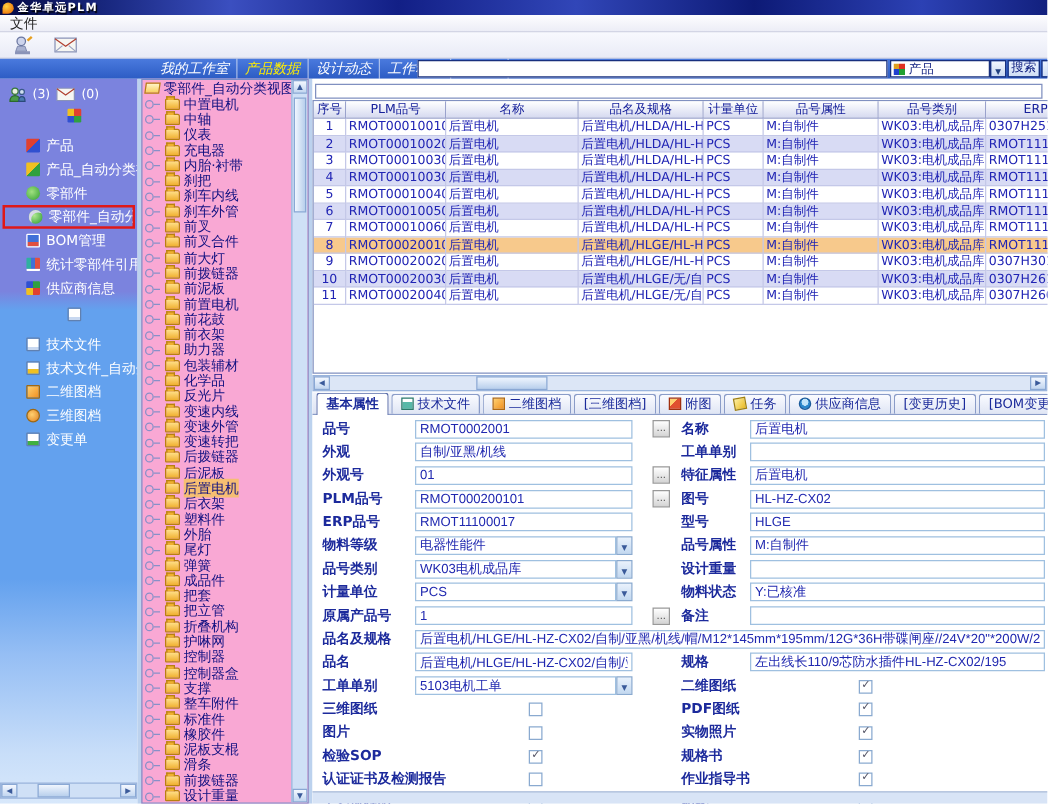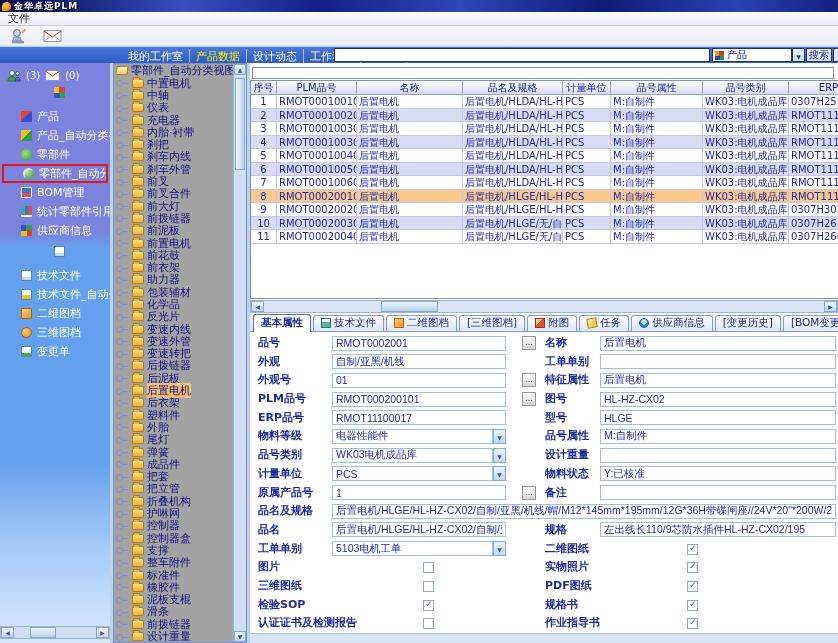--- a/index.html
+++ b/index.html
@@ -14,21 +14,21 @@
 .app-title{font-weight:bold;font-size:9px;letter-spacing:1px;text-shadow:1px 1px 1px #000;white-space:nowrap;}
 .menubar{position:absolute;left:0;top:12px;width:838px;height:14px;background:linear-gradient(#fdfdff,#ecedf6);
  border-bottom:1px solid #c6c9dd;display:flex;align-items:center;color:#222;}
 .menu-item{padding:0 8px;font-size:11px;}
 .toolbar{position:absolute;left:0;top:26px;width:838px;height:21px;background:linear-gradient(#f8f9fe,#e9ebf6);
  border-bottom:1px solid #c6c9dd;display:flex;align-items:center;gap:12px;padding-left:7px;}
 .tbtn{width:22px;height:18px;display:flex;align-items:center;justify-content:center;}
 
 
 .navbar{position:absolute;left:0;top:47px;width:838px;height:16px;background:linear-gradient(#4a7ade,#2c5cc4);color:#fff;}
-.nav-tabs{position:absolute;left:122px;top:0;height:20px;display:flex;align-items:center;}
+.nav-tabs{position:absolute;left:122px;top:0;height:20px;display:flex;align-items:flex-start;font-style:italic;}
 .nav-tab{padding:0 6px;font-size:11px;line-height:16px;border-right:1px solid rgba(255,255,255,.55);white-space:nowrap;cursor:default;}
 .nav-tab:last-child{border-right:none;}
 .nav-tab.active{color:#ffee00;}
 .nav-input{position:absolute;left:334px;top:1px;width:376px;height:14px;background:#fff;border:1px solid #18307e;font-size:10px;padding:0 2px;}
 .nav-combo{position:absolute;left:712px;top:1px;width:80px;height:14px;background:#fff;border:1px solid #18307e;
  display:flex;align-items:center;gap:3px;padding-left:2px;color:#102080;font-size:10px;}
 .combo-grid{width:9px;height:9px;flex:0 0 9px;background:conic-gradient(#e03020 0 25%,#20a030 0 50%,#2040d0 0 75%,#e0a020 0);}
 .nav-dd{position:absolute;left:792px;top:1px;width:13px;height:14px;background:linear-gradient(#f4f8ff,#c8d8f0);
  border:1px solid #18307e;text-align:center;}
 .nav-dd::after{content:"▼";font-size:6px;color:#204080;line-height:13px;}
@@ -61,21 +61,21 @@
 .sicon[data-name="change-order-icon"]{background:linear-gradient(#fff 65%,#40b040 65%);border:1px solid #6080b0;}
 .side-hscroll{position:absolute;left:0;bottom:4px;width:110px;height:13px;background:#cfe0f6;border:1px solid #9ab4dc;display:flex;}
 .scroll-arrow{width:13px;height:11px;background:linear-gradient(#f4f8ff,#c2d6f0);border:1px solid #8aa8d4;
  color:#3a5a9a;font-size:6px;line-height:10px;text-align:center;flex:0 0 13px;}
 .side-hthumb{width:26px;height:11px;margin-left:16px;background:linear-gradient(#f0f6fe,#b8cfec);border:1px solid #8aa8d4;}
 
 
 .splitter{position:absolute;top:63px;width:3px;height:580px;background:#bcd2ee;}
 
 
-.tree{position:absolute;left:113px;top:63px;width:134px;height:580px;background:#a3a3a3;border:1px solid #7a8ec8;overflow:hidden;}
+.tree{position:absolute;left:113px;top:63px;width:134px;height:580px;background:#f9a8d4;border:1px solid #7a8ec8;overflow:hidden;}
 .tree-inner{position:absolute;left:0;top:0;width:120px;height:580px;overflow:hidden;}
 .troot{height:13px;display:flex;align-items:center;gap:3px;padding-left:2px;color:#101080;font-size:11px;white-space:nowrap;}
 .titem{height:12.3px;display:flex;align-items:center;gap:3px;padding-left:2px;color:#101080;font-size:11px;white-space:nowrap;cursor:default;}
 .thandle{width:13px;height:8px;position:relative;flex:0 0 13px;}
 .thandle::before{content:"";position:absolute;left:0;top:1px;width:5px;height:5px;border:1px solid #8890c8;border-radius:50%;}
 .thandle::after{content:"";position:absolute;left:7px;top:4px;width:5px;height:1px;background:#8890c8;}
 .folder-icon{width:12px;height:9px;flex:0 0 12px;background:linear-gradient(#ffe08a,#f0b030);border:1px solid #b88010;border-radius:1px 2px 1px 1px;position:relative;}
 .folder-icon::before{content:"";position:absolute;left:0;top:-3px;width:5px;height:2px;background:#f0b030;border:1px solid #b88010;border-bottom:none;}
 .open-folder-icon{width:12px;height:9px;flex:0 0 12px;background:linear-gradient(#fff4c8,#f8d060);border:1px solid #b88010;transform:skewX(-8deg);}
 .titem.selected .tlabel{background:#f6be72;}
@@ -864,30 +864,30 @@
     <div class="frow">
       <span class="flabel" data-name="work-order-type-label">工单单别</span>
       <input class="fi fi-l with-dd" data-name="work-order-type-select" value="5103电机工单" style="">
       <span class="fdd" data-name="dropdown-button"></span>
       <span class="flabel flabel-r" data-name="drawing-2d-label">二维图纸</span>
       <span class="cb cb-r checked" data-name="drawing-2d-checkbox"></span>
     </div>
     <div data-name="document-checklist">
 
         <div class="frow crow">
+          <span class="flabel" data-name="checkbox-label">三维图纸</span>
+          <span class="cb cb-l" data-name="checkbox"></span>
+          <span class="flabel flabel-r" data-name="checkbox-label">PDF图纸</span>
+          <span class="cb cb-r checked" data-name="checkbox"></span>
+        </div>
+
+        <div class="frow crow">
           <span class="flabel" data-name="checkbox-label">图片</span>
           <span class="cb cb-l" data-name="checkbox"></span>
           <span class="flabel flabel-r" data-name="checkbox-label">实物照片</span>
-          <span class="cb cb-r checked" data-name="checkbox"></span>
-        </div>
-
-        <div class="frow crow">
-          <span class="flabel" data-name="checkbox-label">三维图纸</span>
-          <span class="cb cb-l" data-name="checkbox"></span>
-          <span class="flabel flabel-r" data-name="checkbox-label">PDF图纸</span>
           <span class="cb cb-r checked" data-name="checkbox"></span>
         </div>
 
         <div class="frow crow">
           <span class="flabel" data-name="checkbox-label">检验SOP</span>
           <span class="cb cb-l checked" data-name="checkbox"></span>
           <span class="flabel flabel-r" data-name="checkbox-label">规格书</span>
           <span class="cb cb-r checked" data-name="checkbox"></span>
         </div>
 

